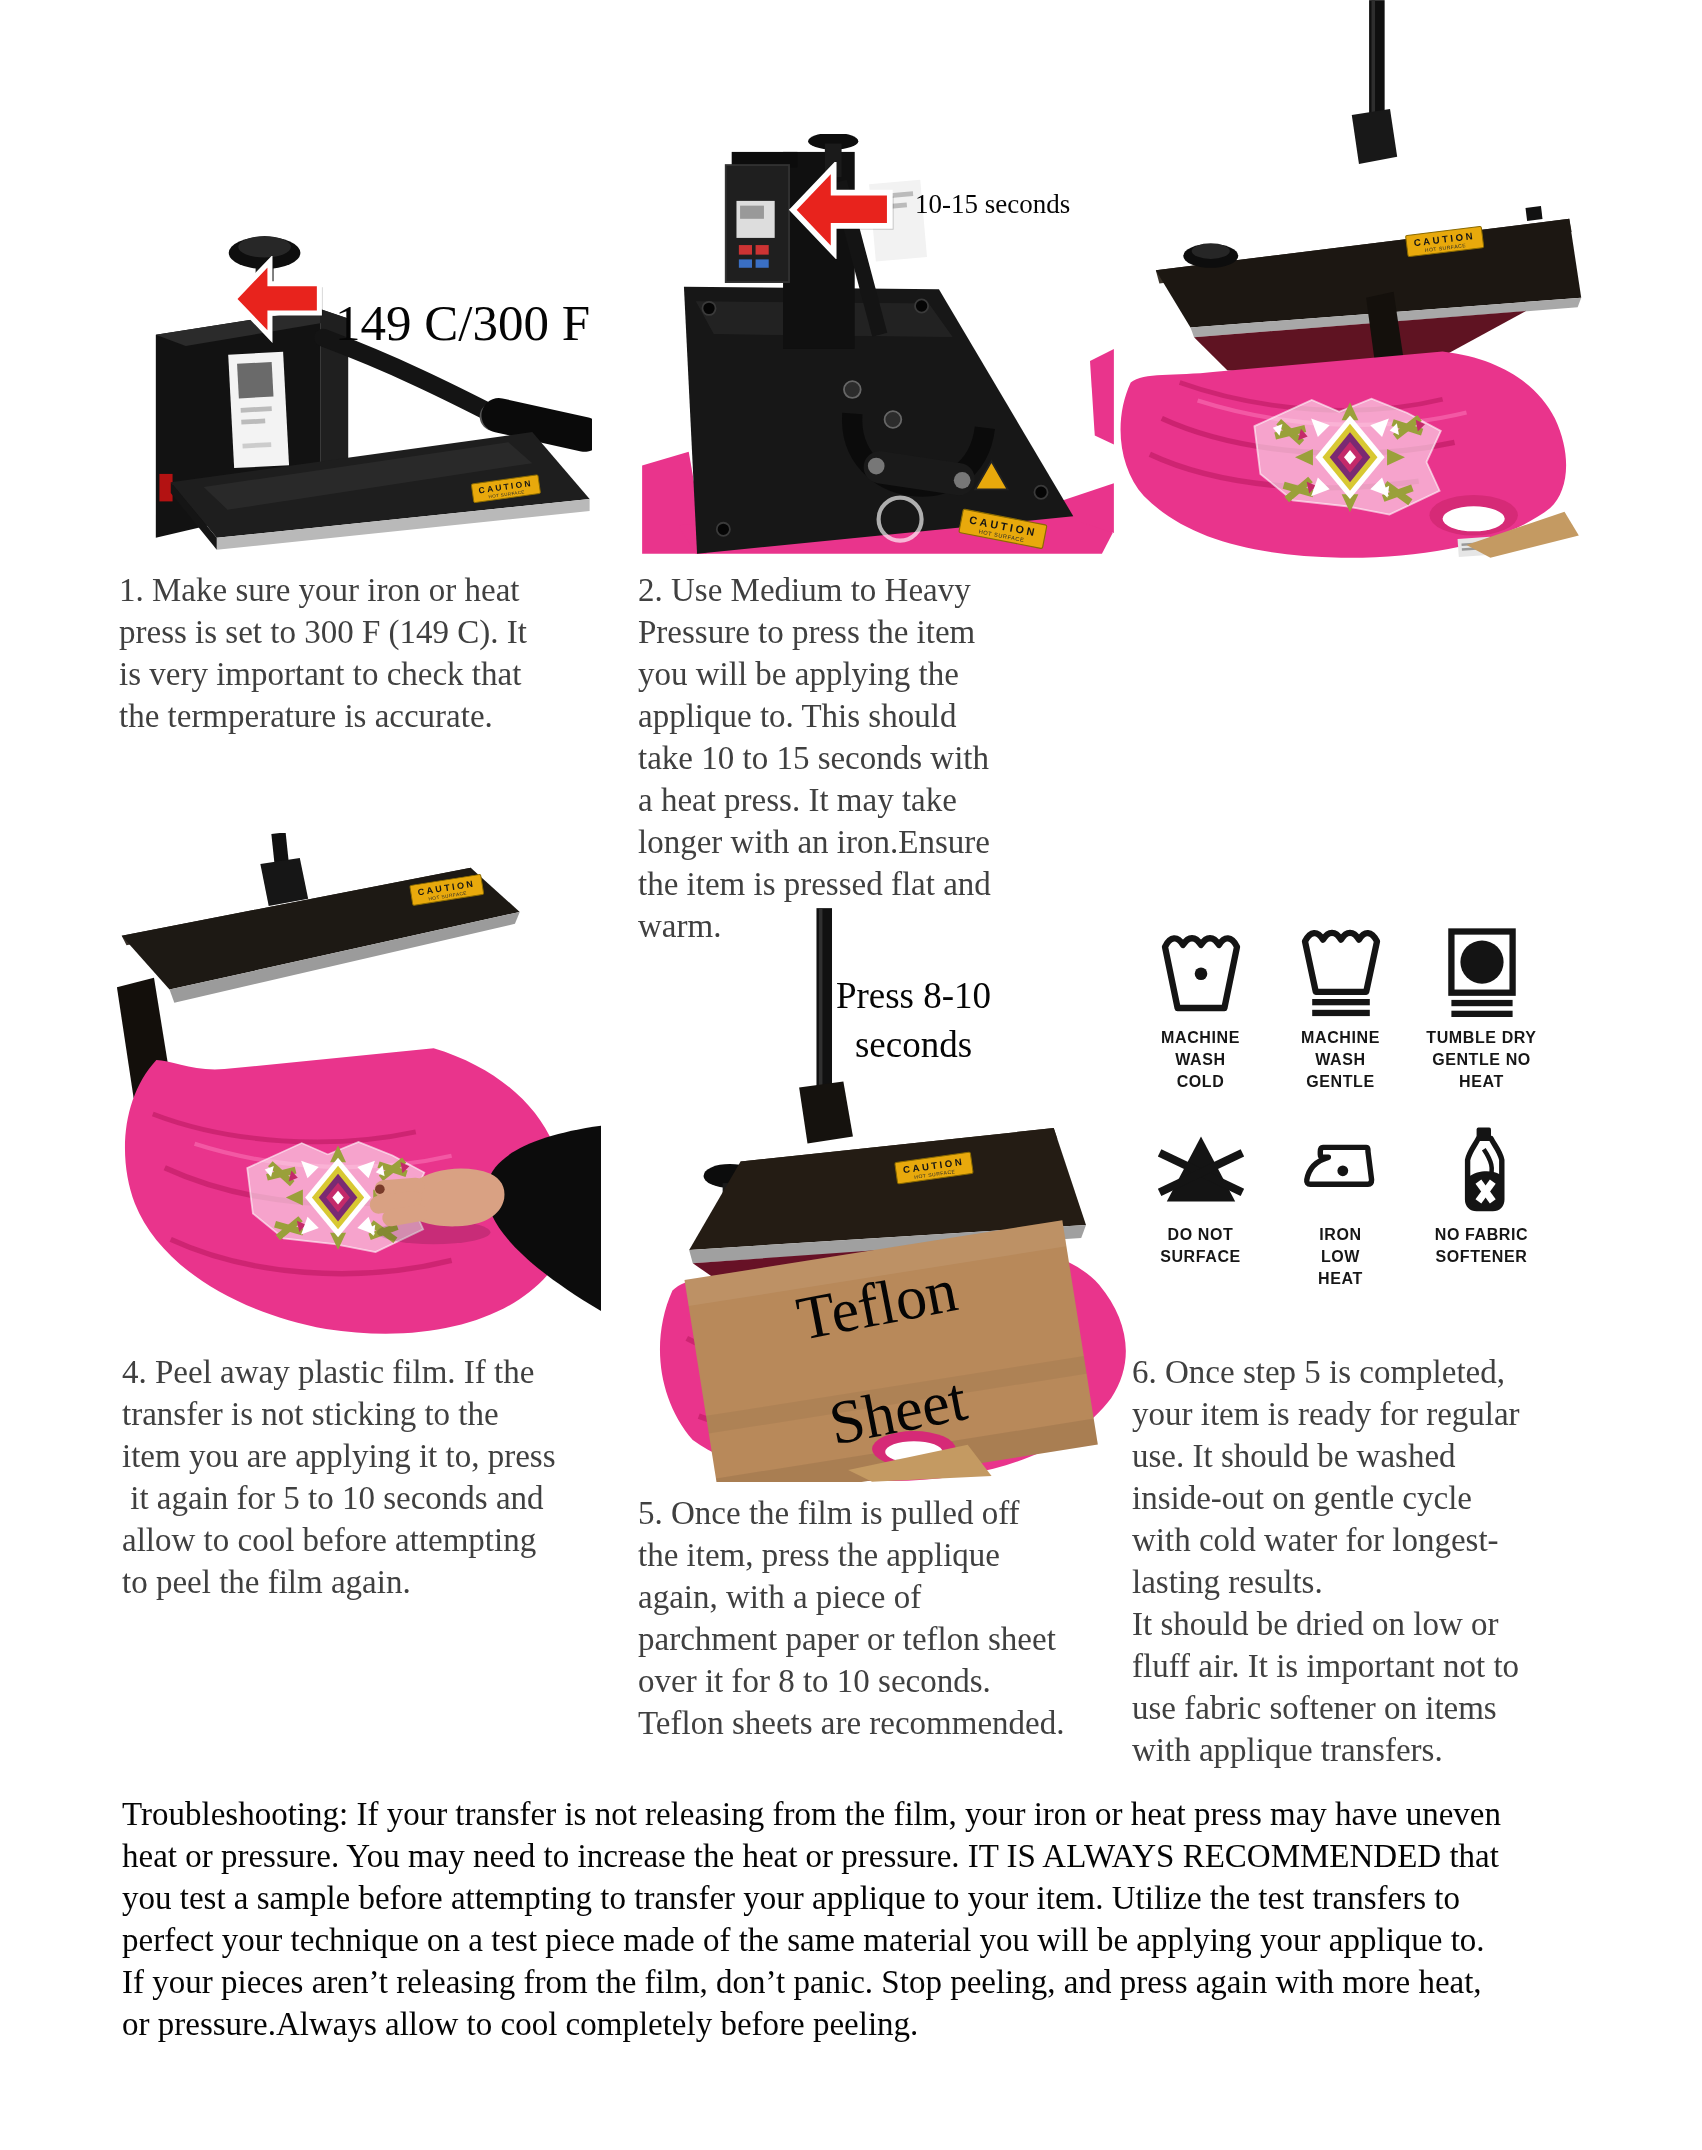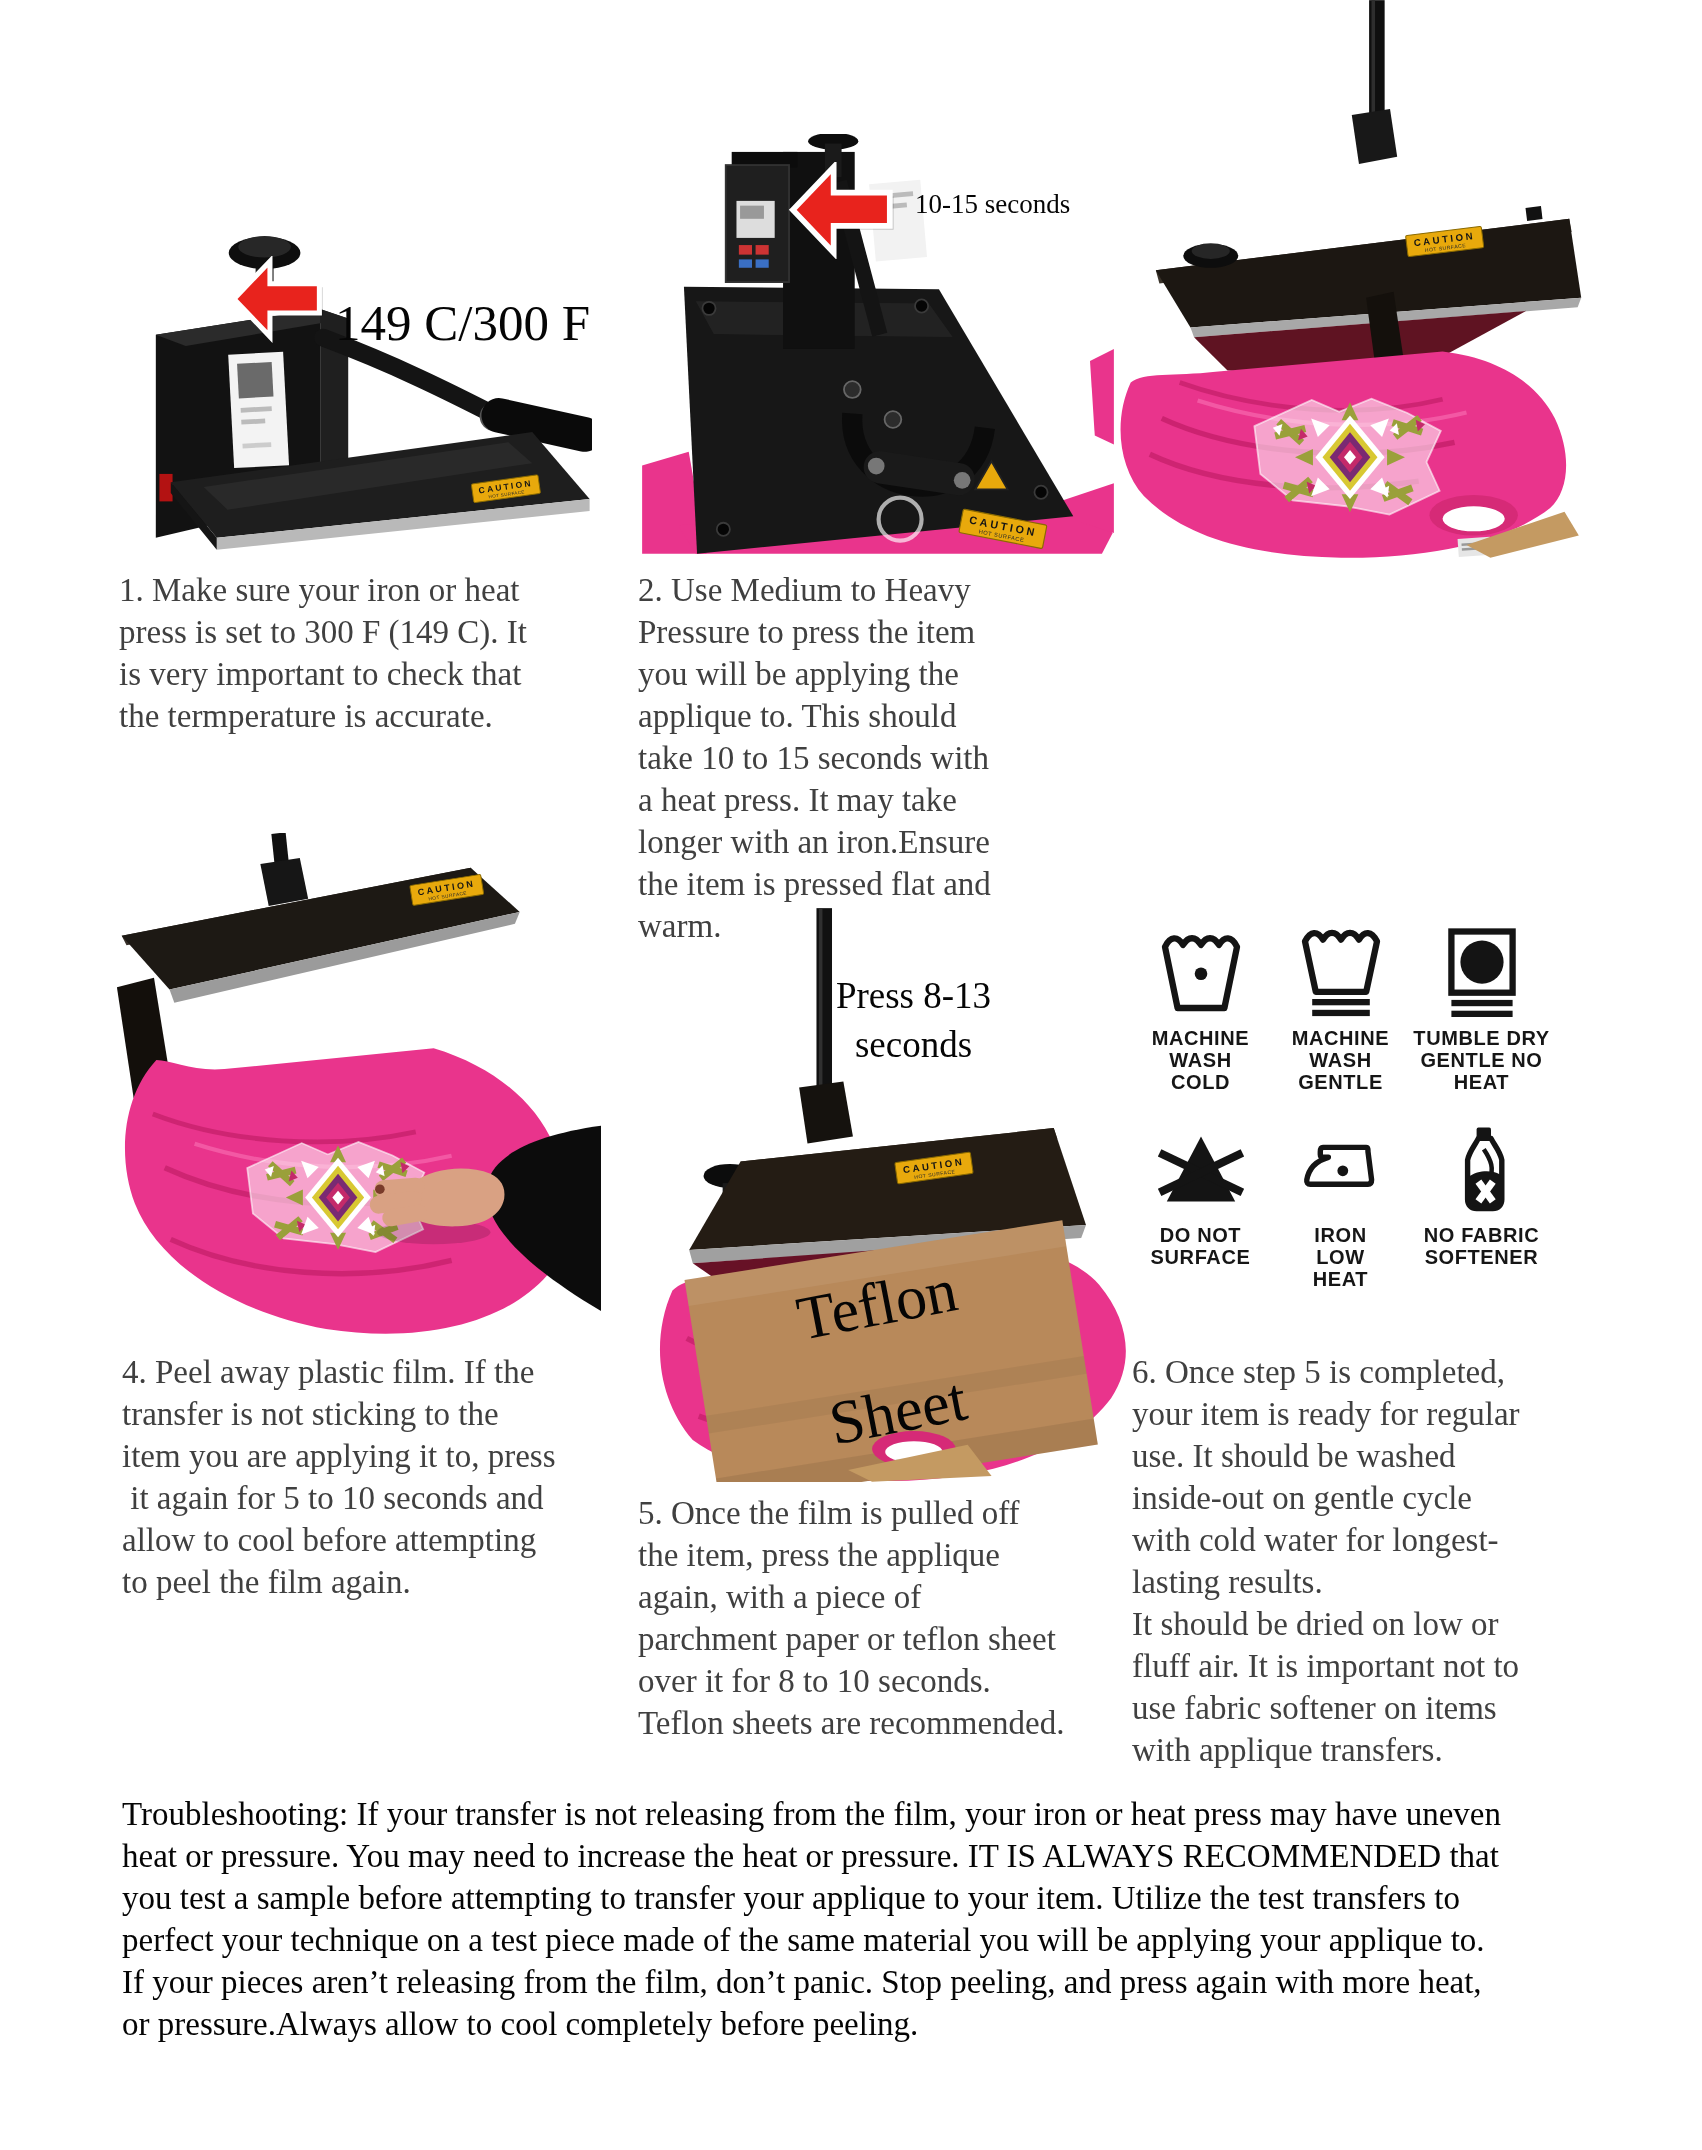--- a/index.html
+++ b/index.html
@@ -12,21 +12,21 @@
   #annot-only-peel{left:282px;top:769px;font-size:36px;line-height:45px;}
   #annot-press810{left:809px;top:971px;width:209px;font-size:37px;line-height:49px;text-align:center;}
   #annot-teflon{left:756px;top:1249px;width:263px;font-size:62px;line-height:109px;text-align:center;
                 transform:rotate(-11deg);}
   #troubleshooting{left:122px;top:1793px;font-size:33px;line-height:42px;}
   .illus{position:absolute;}
   .care-grid{position:absolute;left:1132px;top:927px;width:418px;}
   .care-cell{position:absolute;width:137px;text-align:center;}
   .care-cell svg{width:90px;height:90px;}
   .care-label{margin-top:8.4px;font-family:"Liberation Sans",sans-serif;font-weight:bold;
-              font-size:20px;line-height:22px;letter-spacing:0.6px;color:#161616;white-space:pre;text-align:center;}
+              font-size:16px;line-height:22px;letter-spacing:0.6px;color:#161616;white-space:pre;text-align:center;}
   .arrow-svg{position:absolute;}
 </style>
 </head>
 <body>
 
 <div id="page">
 
   <svg width="0" height="0" style="position:absolute">
     <defs>
       <g id="caution-sticker">
@@ -374,21 +374,21 @@
       <use href="#red-arrow"></use>
     </svg>
   <div class="annot" id="annot-temp">149 C/300 F</div>
 
   <svg class="arrow-svg" style="left:787px;top:162px" width="115" height="97" viewBox="0 0 162 152">
       <use href="#red-arrow"></use>
     </svg>
   <div class="annot" id="annot-time-top">10-15 seconds</div>
 
 
-  <div class="annot" id="annot-press810">Press 8-13
+  <div class="annot" id="annot-press810">Press 8-10
 seconds</div>
 
   <div class="annot" id="annot-teflon">Teflon
 Sheet</div>
 
   <div class="annot" id="troubleshooting">Troubleshooting: If your transfer is not releasing from the film, your iron or heat press may have uneven
 heat or pressure. You may need to increase the heat or pressure. IT IS ALWAYS RECOMMENDED that
 you test a sample before attempting to transfer your applique to your item. Utilize the test transfers to
 perfect your technique on a test piece made of the same material you will be applying your applique to.
 If your pieces aren’t releasing from the film, don’t panic. Stop peeling, and press again with more heat,

